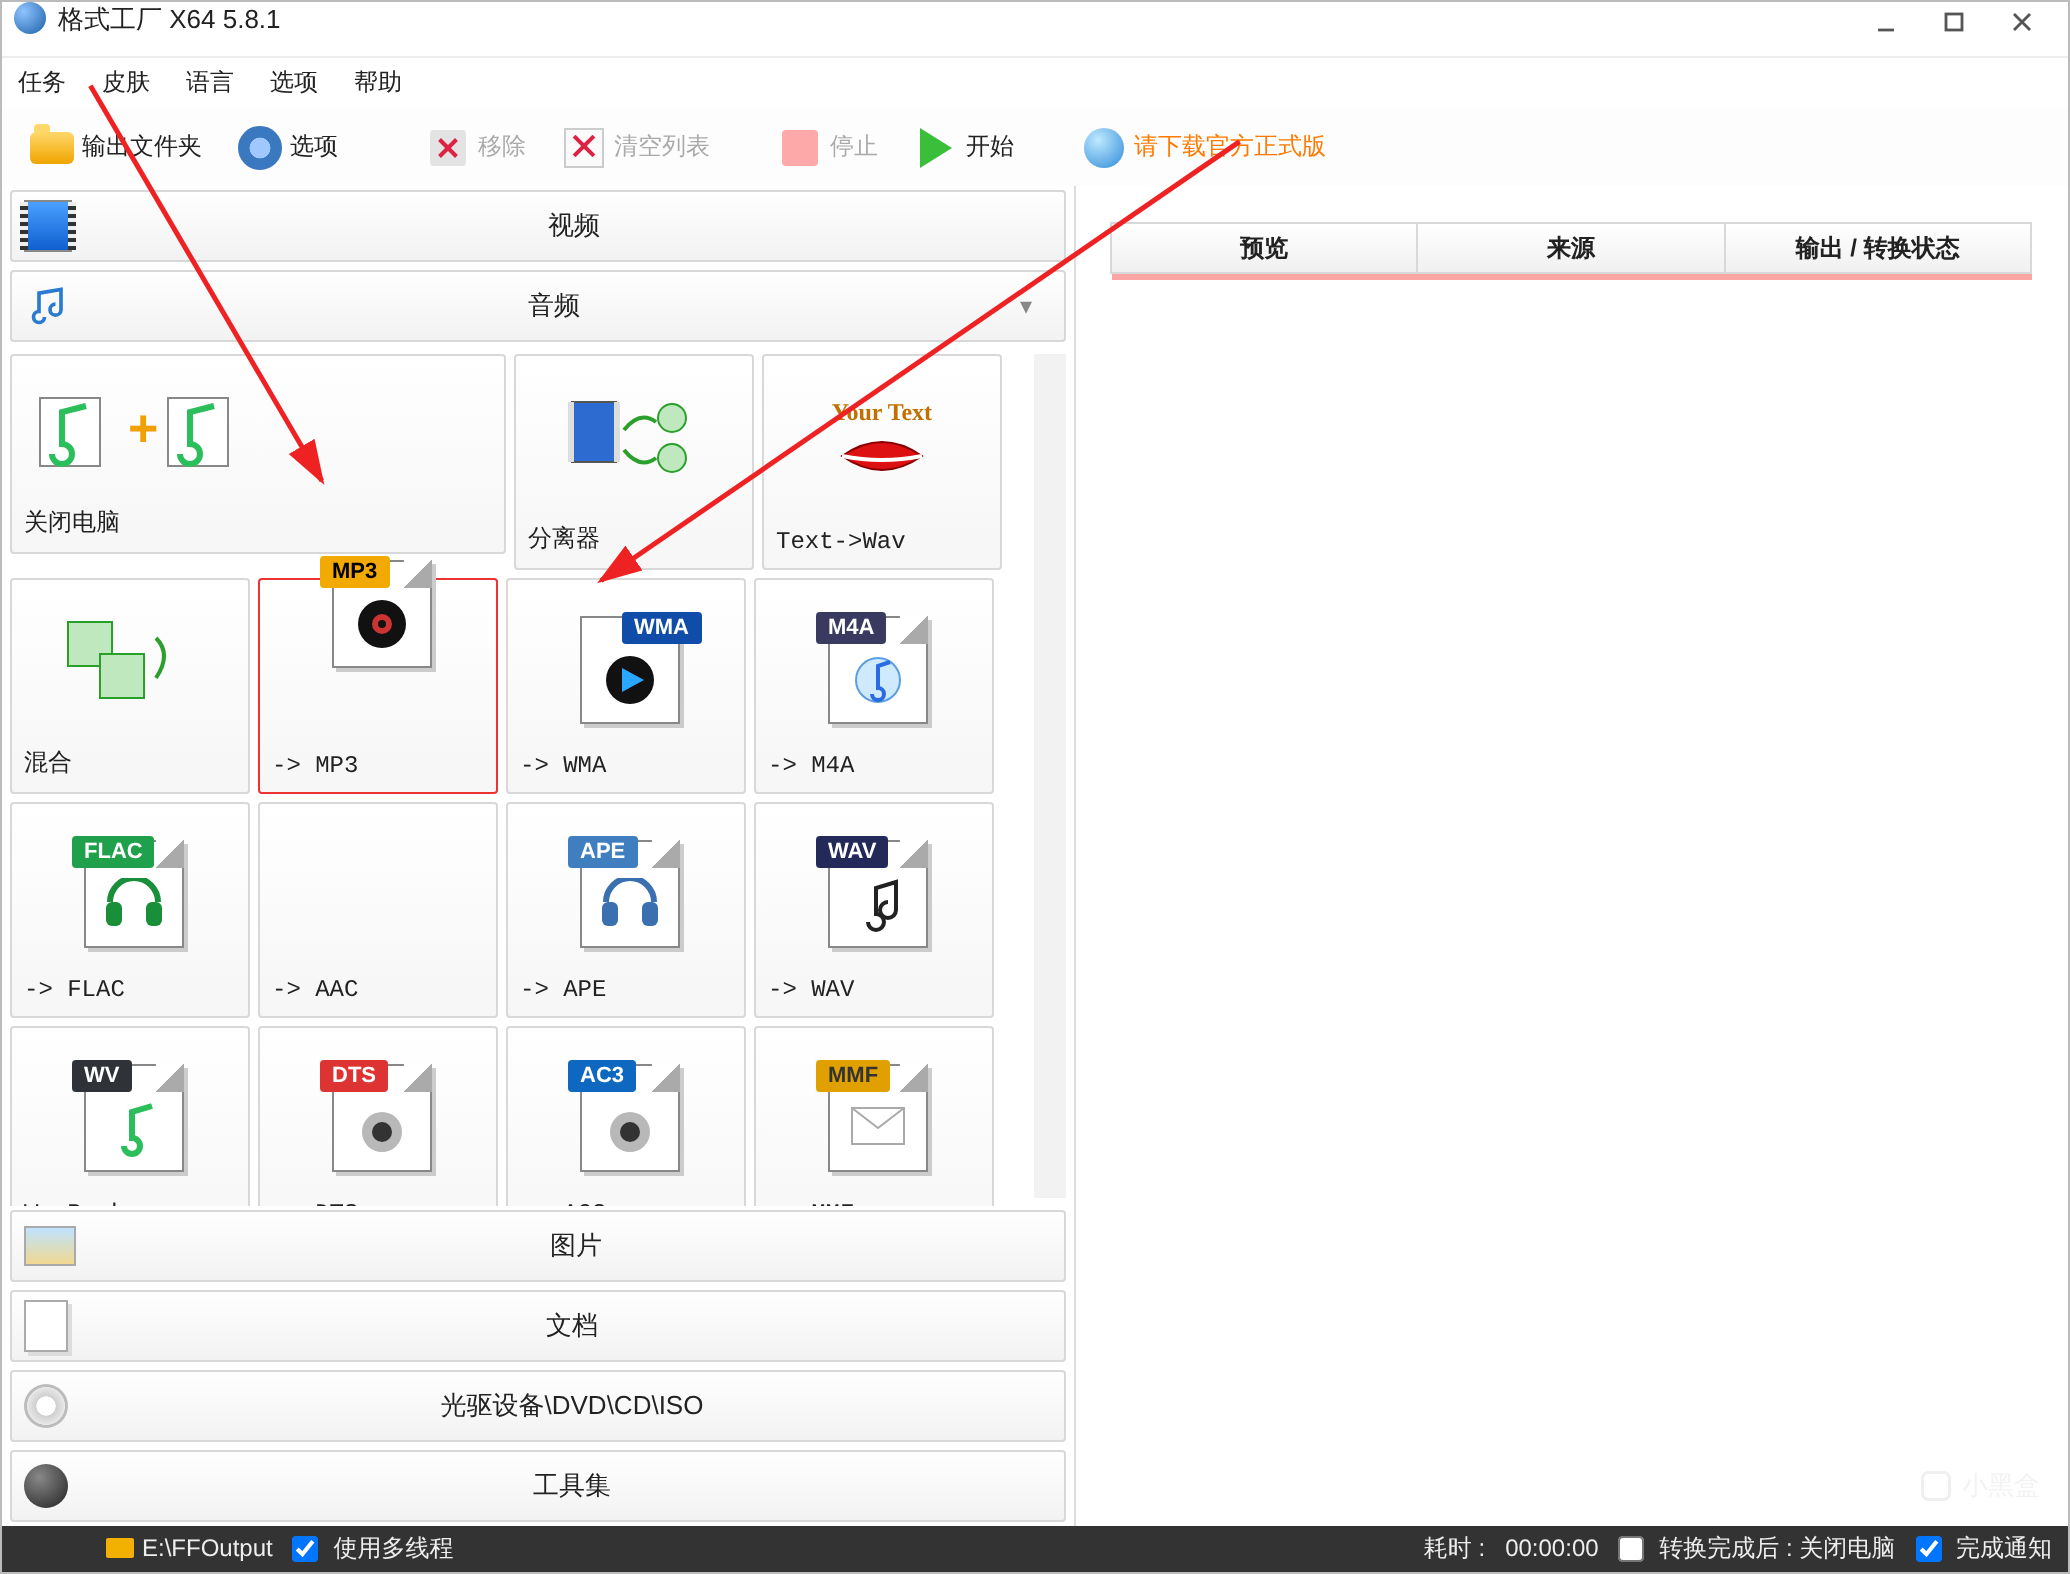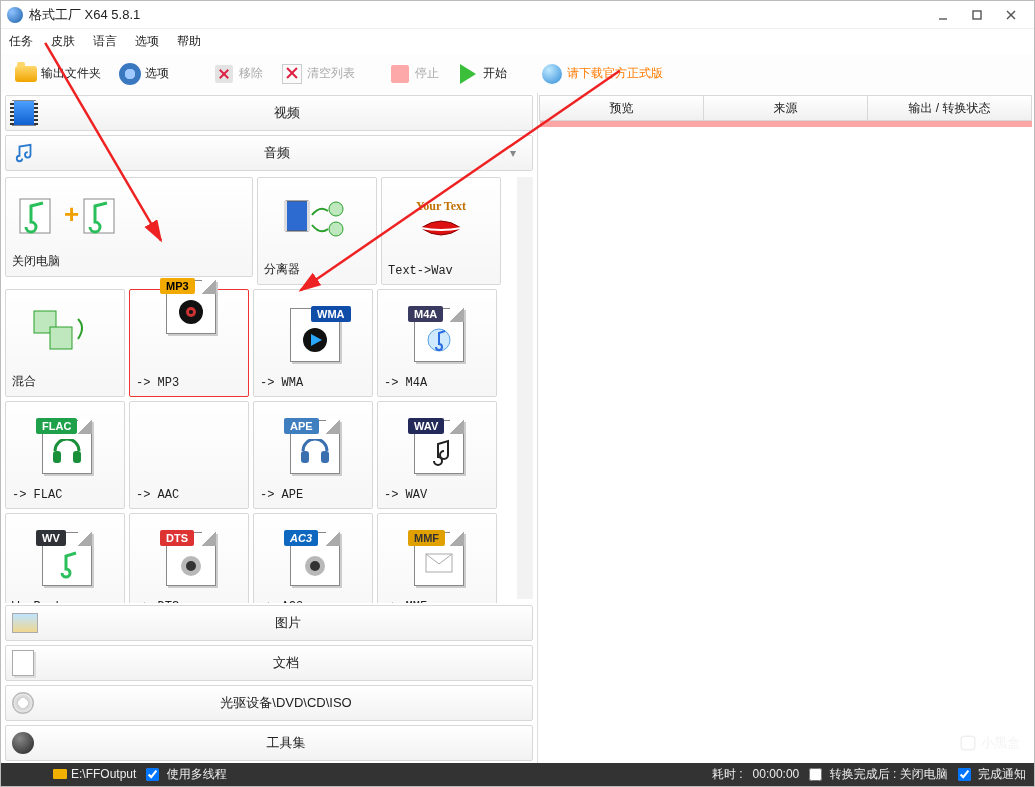--- a/index.html
+++ b/index.html
@@ -1,18 +1,18 @@
 <!DOCTYPE html>
 <html><head>
 <meta charset="utf-8">
 <style>
   html,body{margin:0;padding:0;font-family:"Microsoft YaHei","Segoe UI",Arial,sans-serif;font-size:12px;color:#222;background:#fff;}
   .window{width:1035px;height:787px;position:relative;border:1px solid #bbb;box-sizing:border-box;display:flex;flex-direction:column;overflow:hidden;}
   
-  .titlebar{height:28px;display:flex;align-items:center;padding:0 6px;border-bottom:1px solid #eee;}
+  .titlebar{height:28px;display:flex;padding:0 6px;border-bottom:1px solid #eee;}
   .titlebar .appicon{width:16px;height:16px;border-radius:50%;background:radial-gradient(circle at 30% 30%,#8fc3ff,#1b5fa8);margin-right:6px;}
   .titlebar .title{flex:0 0 auto;font-size:13px;}
   .titlebar .spacer{flex:1 1 auto;}
   .winbtn{width:34px;height:20px;display:flex;align-items:center;justify-content:center;color:#555;cursor:default;}
   .winbtn svg{width:10px;height:10px;stroke:#555;stroke-width:1.4;fill:none;}
   
   .menubar{height:22px;display:flex;align-items:center;padding:2px 8px;gap:18px;}
   .menubar span{cursor:default;}
   
   .toolbar{height:36px;display:flex;align-items:center;padding:2px 8px;gap:6px;background:#fdfdfd;}
@@ -65,24 +65,24 @@
   .inner{position:absolute;left:14px;top:22px;width:34px;height:28px;display:flex;align-items:center;justify-content:center;}
   .b-mp3{background:#f2a900;color:#000;}
   .b-wma{background:#0f4da8;margin-left:27px;}
   .b-m4a{background:#3a3a60;}
   .b-flac{background:#1fa04a;}
   .b-aac{background:#1f6fd0;}
   .b-ape{background:#3f7fc0;}
   .b-wav{background:#232a5a;}
   .b-wv{background:#2f3338;}
   .b-dts{background:#d33;}
-  .b-ac3{background:#0e68c0;font-style:italic;}
+  .b-ac3{background:#0e68c0;}
   .b-mmf{background:#e0a000;color:#333;}
   
-  .rhead{height:26px;display:flex;border-bottom:6px solid #fca5a5;margin:2px;}
+  .rhead{height:26px;display:flex;border-bottom:3px solid #fca5a5;margin:18px;font-weight:bold;}
   .rhead .col{flex:1;border:1px solid #d8d8d8;background:linear-gradient(#fff,#f0f0f0);text-align:center;line-height:24px;margin-left:-1px;}
   
   .statusbar{height:24px;background:#333;color:#eee;display:flex;align-items:center;padding:0 8px;font-size:12px;gap:10px;}
   .statusbar .sb-spacer{flex:1;}
   .statusbar input[type=checkbox]{margin:0 4px 0 0;vertical-align:middle;}
   .sb-folder{display:inline-flex;align-items:center;gap:4px;padding-left:44px;}
   .sb-folder .mini{width:14px;height:10px;background:#f2b000;border-radius:1px;}
   
   .annot{position:absolute;inset:0;pointer-events:none;}
   .annot svg{width:100%;height:100%;}

